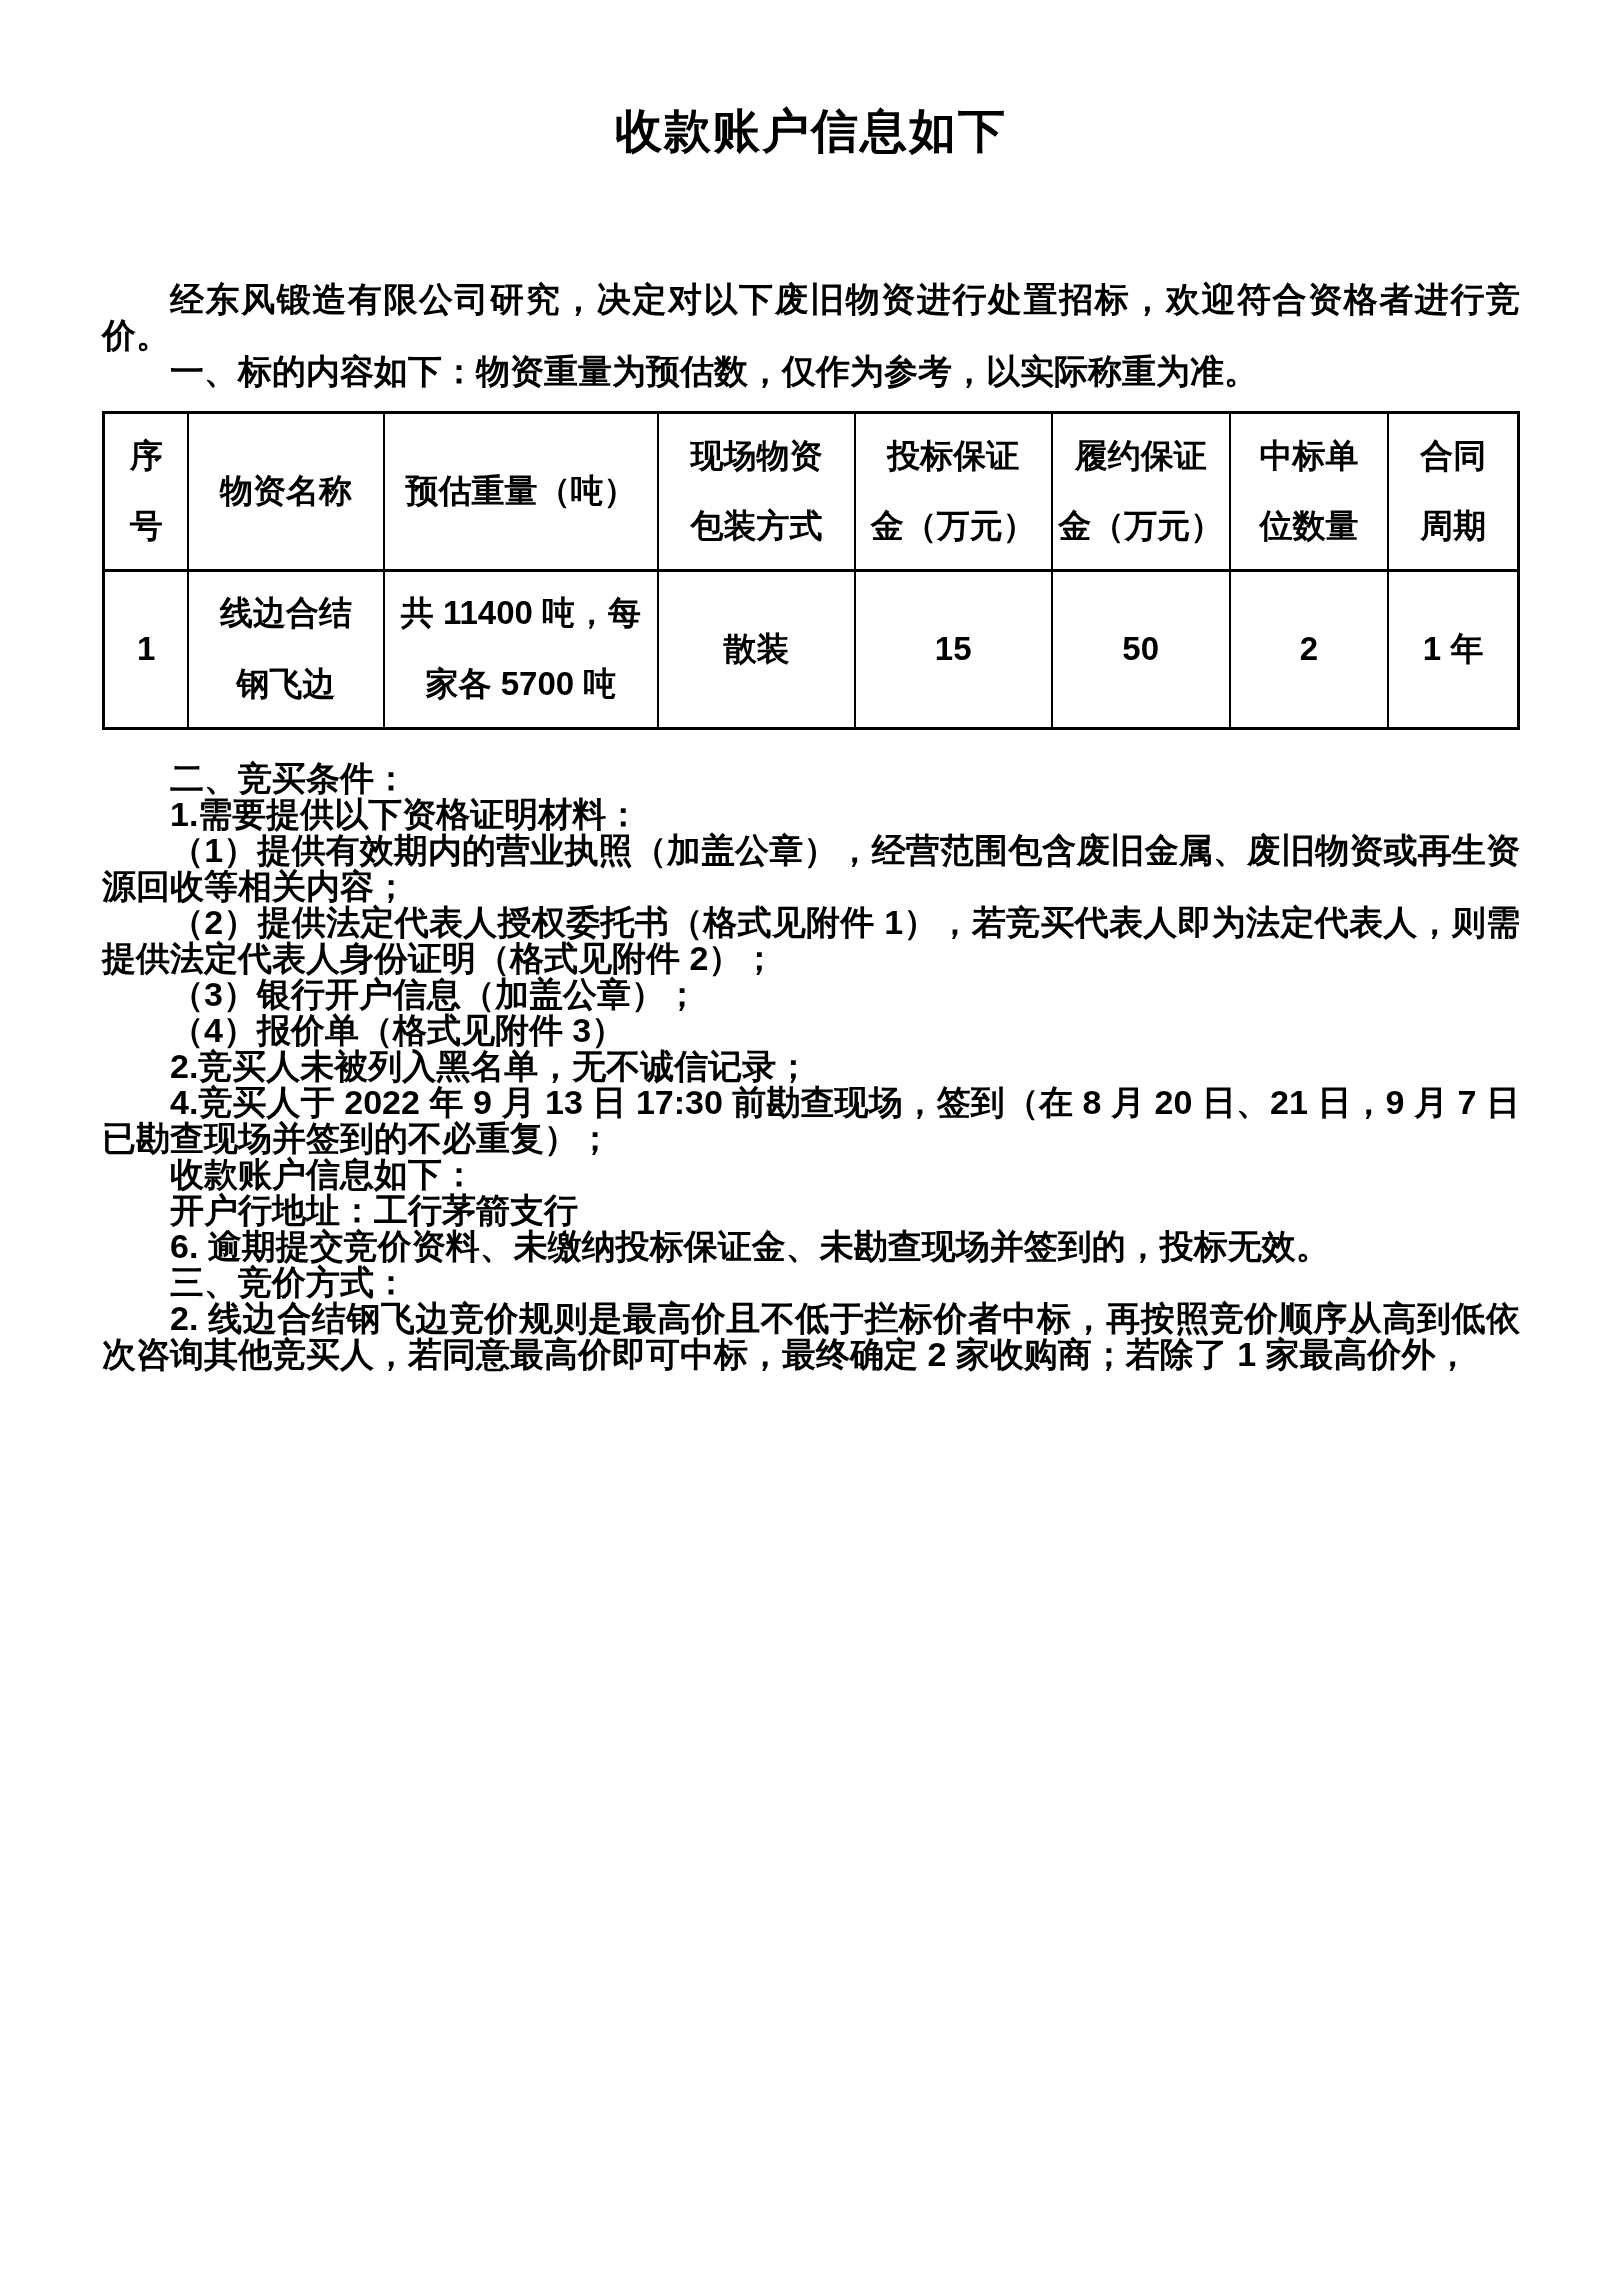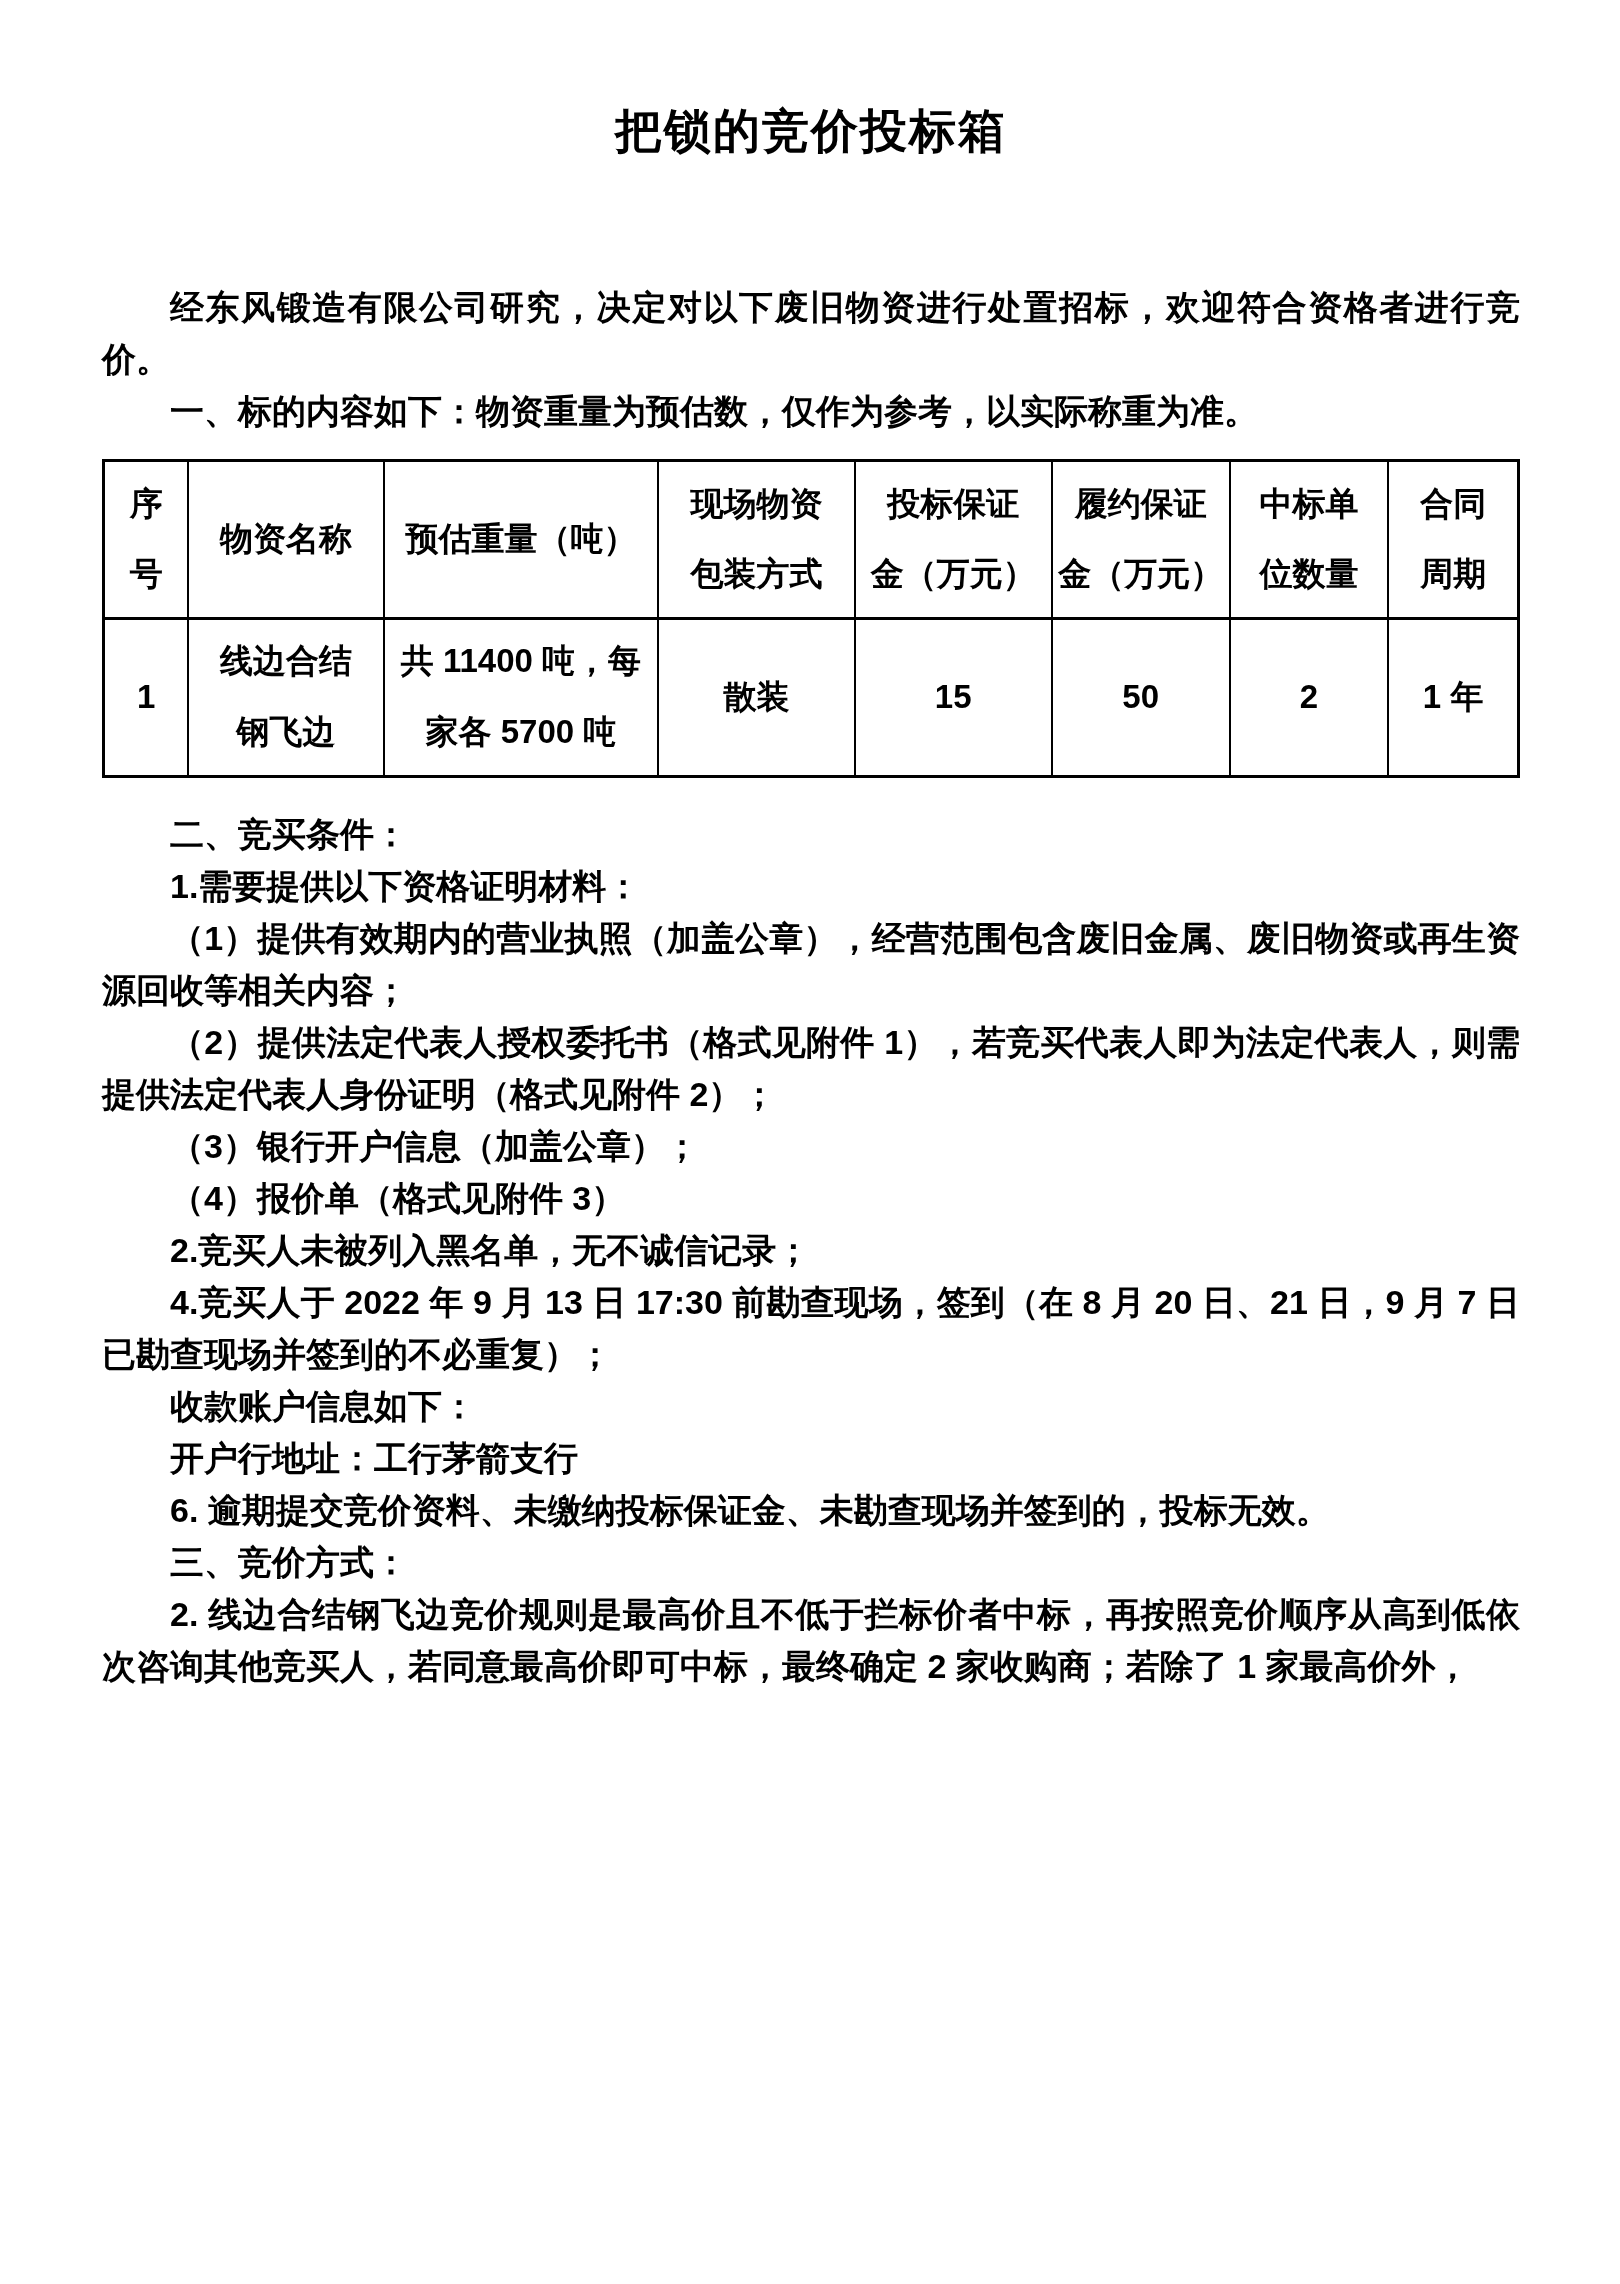--- a/index.html
+++ b/index.html
@@ -16,21 +16,21 @@
   .doc-title {
     font-size: 47px;
     line-height: 55px;
     text-align: center;
     margin: 103px 0 0 0;
     letter-spacing: 2px;
     font-weight: 700;
   }
   p.doc-par {
     font-size: 34px;
-    line-height: 52px;
+    line-height: 36px;
     margin: 0;
     text-align: justify;
     text-indent: 2em;
     white-space: pre-line;
   }
   p.first-after-title { margin-top: 123px; }
   table.materials-table {
     width: 100%;
     border-collapse: collapse;
     table-layout: fixed;
@@ -50,21 +50,21 @@
   .materials-table thead th { border-top: 3.3px solid #000; border-bottom: 3.9px solid #000; }
   .materials-table tbody td { border-bottom: 3.3px solid #000; }
   .materials-table thead tr { height: 130px; }
   .materials-table tbody tr { height: 128px; }
 </style>
 </head>
 <body>
 
 <div class="page">
 
-  <h1 class="doc-title">把锁的竞价投标箱</h1>
+  <h1 class="doc-title">收款账户信息如下</h1>
 
   <p class="doc-par first-after-title">经东风锻造有限公司研究，决定对以下废旧物资进行处置招标，欢迎符合资格者进行竞价。</p>
   <p class="doc-par">一、标的内容如下：物资重量为预估数，仅作为参考，以实际称重为准。</p>
 
   <table class="materials-table">
     <colgroup>
       <col style="width:6.0%">
       <col style="width:13.8%">
       <col style="width:19.4%">
       <col style="width:13.9%">

